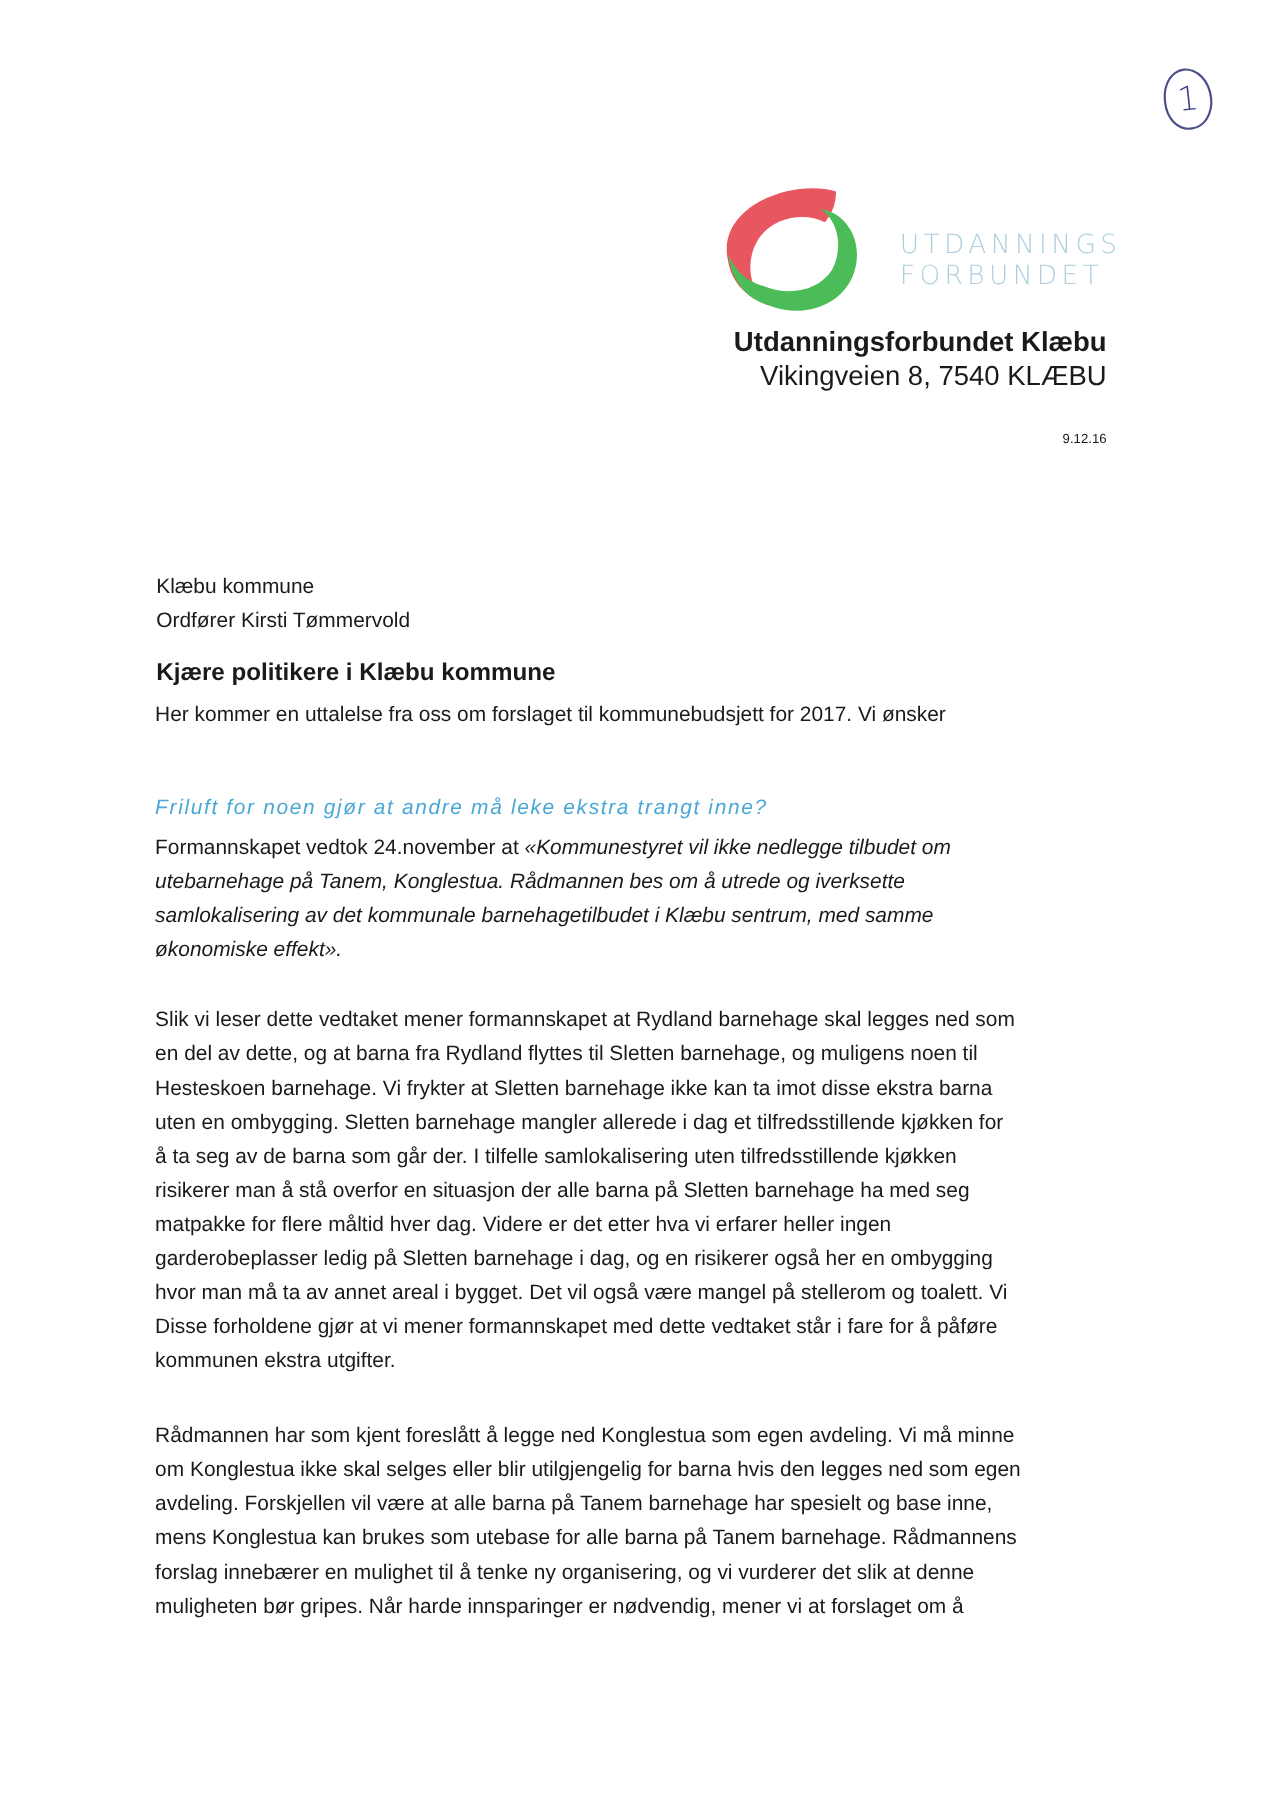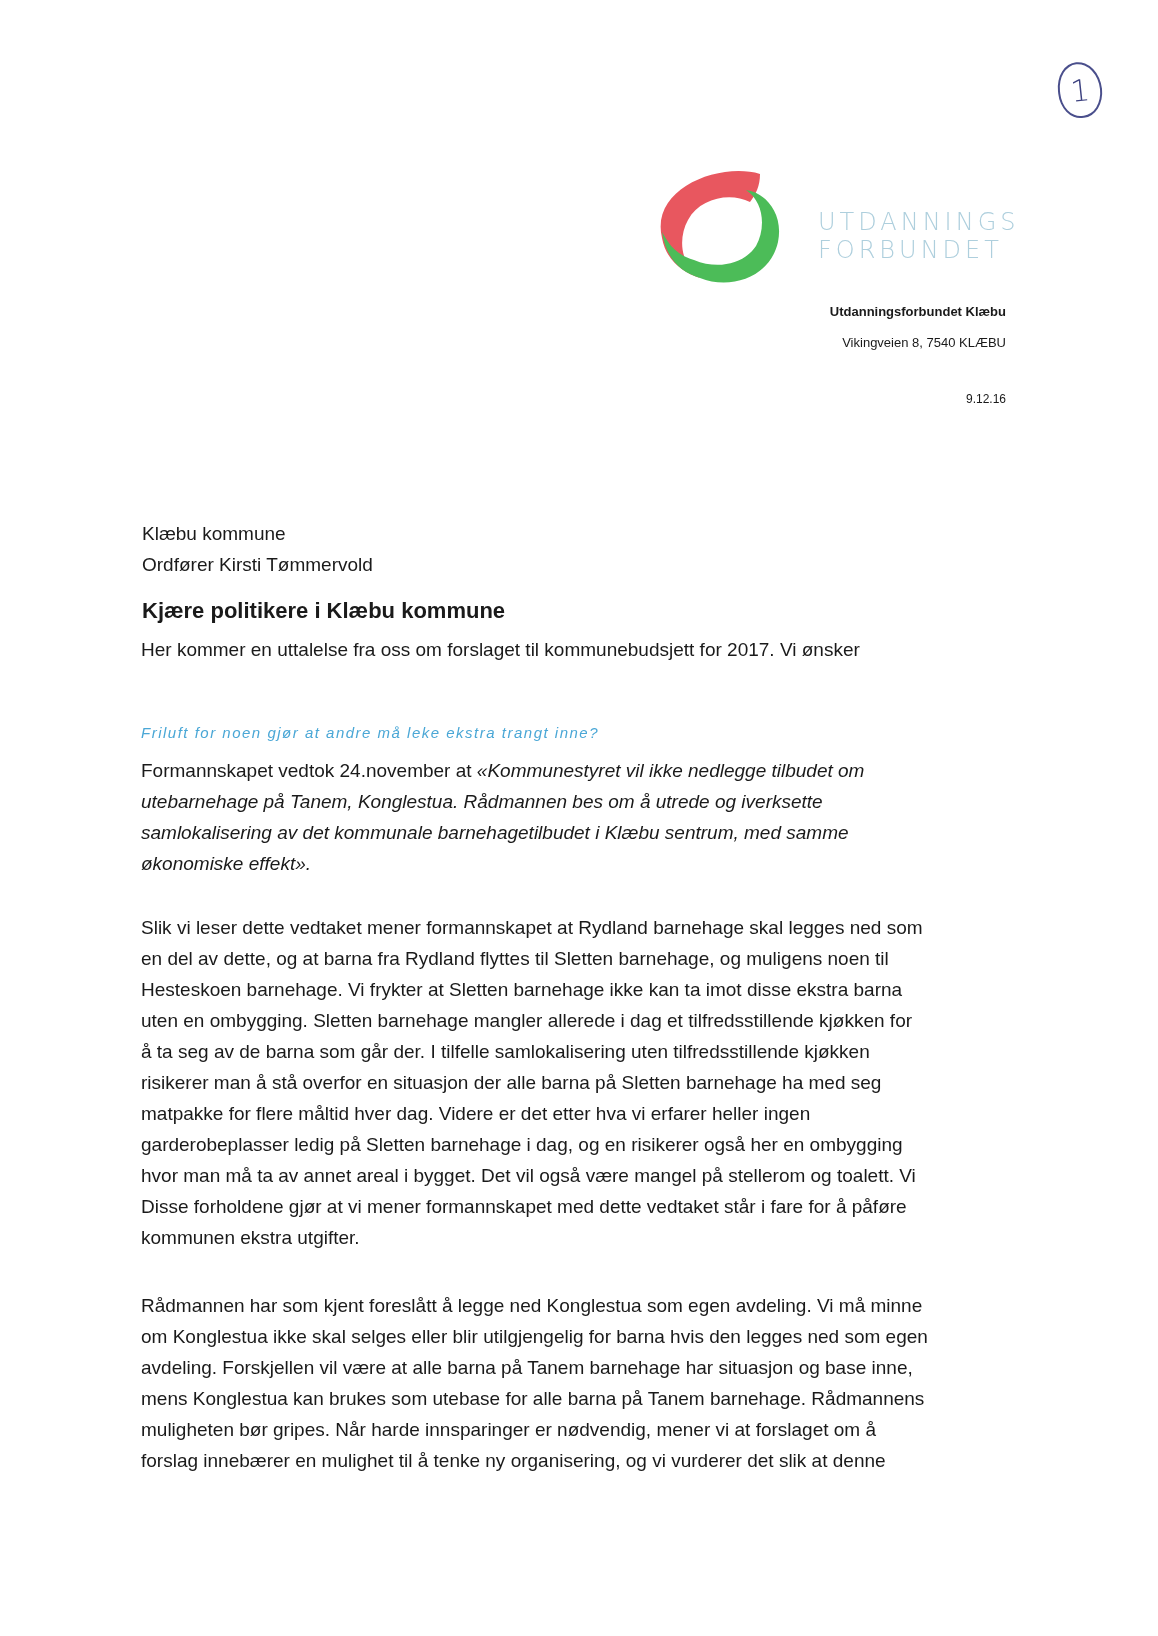--- a/index.html
+++ b/index.html
@@ -5,28 +5,28 @@
   html, body { margin: 0; padding: 0; background: #ffffff; }
   body { width: 1158px; height: 1636px; position: relative; overflow: hidden;
          font-family: "Liberation Sans", "DejaVu Sans", sans-serif; color: #1a1a1a; }
   .page-number { position: absolute; left: 1058px; top: 62px; width: 40px; height: 52px;
     border: 2px solid #4a4f8c; border-radius: 50% 55% 50% 50%; transform: rotate(-6deg);
     display: flex; align-items: center; justify-content: center;
     font-family: "DejaVu Sans", sans-serif; font-size: 30px; color: #3d4280; font-weight: 300; }
   .logo { position: absolute; left: 660px; top: 168px; width: 340px; height: 120px; }
   .logo-text { position: absolute; left: 818px; top: 208px; font-family: "DejaVu Sans", sans-serif;
     font-size: 24px; letter-spacing: 4px; line-height: 28px; color: #aecfdd; font-weight: 300; }
-  .sender { position: absolute; right: 152px; top: 296px; text-align: right; font-size: 13px; line-height: 31px; }
+  .sender { position: absolute; right: 152px; top: 296px; text-align: right; font-size: 25px; line-height: 31px; }
   .sender .org { font-weight: bold; }
   .date { position: absolute; right: 152px; top: 392px; font-size: 12px; }
   .recipient { position: absolute; left: 142px; top: 482px; font-size: 19px; line-height: 31px; margin-top: 36px; }
   .title { position: absolute; left: 142px; top: 598px; font-size: 22px; font-weight: bold; }
   .body { position: absolute; left: 141px; width: 880px; font-size: 19px; line-height: 31px; }
   .intro { top: 634px; }
-  .subheading { position: absolute; left: 141px; top: 724px; font-size: 15px; font-style: italic;
+  .subheading { position: absolute; left: 141px; top: 724px; font-size: 19px; font-style: italic;
     color: #4aa7d6; letter-spacing: 1.5px; font-weight: 300; }
   .p1 { top: 755px; }
   .p1 i { font-style: italic; }
   .p2 { top: 912px; }
   .p3 { top: 1290px; }
   .line { display: block; white-space: nowrap; }
 </style>
 </head>
 <body>
 
@@ -80,17 +80,17 @@
   <span class="line">matpakke for flere måltid hver dag. Videre er det etter hva vi erfarer heller ingen</span>
   <span class="line">garderobeplasser ledig på Sletten barnehage i dag, og en risikerer også her en ombygging</span>
   <span class="line">hvor man må ta av annet areal i bygget. Det vil også være mangel på stellerom og toalett. Vi</span>
   <span class="line">Disse forholdene gjør at vi mener formannskapet med dette vedtaket står i fare for å påføre</span>
   <span class="line">kommunen ekstra utgifter.</span>
 </div>
 
 <div class="body p3">
   <span class="line">Rådmannen har som kjent foreslått å legge ned Konglestua som egen avdeling. Vi må minne</span>
   <span class="line">om Konglestua ikke skal selges eller blir utilgjengelig for barna hvis den legges ned som egen</span>
-  <span class="line">avdeling. Forskjellen vil være at alle barna på Tanem barnehage har situasjon og base inne,</span>
+  <span class="line">avdeling. Forskjellen vil være at alle barna på Tanem barnehage har spesielt og base inne,</span>
   <span class="line">mens Konglestua kan brukes som utebase for alle barna på Tanem barnehage. Rådmannens</span>
+  <span class="line">forslag innebærer en mulighet til å tenke ny organisering, og vi vurderer det slik at denne</span>
   <span class="line">muligheten bør gripes. Når harde innsparinger er nødvendig, mener vi at forslaget om å</span>
-  <span class="line">forslag innebærer en mulighet til å tenke ny organisering, og vi vurderer det slik at denne</span>
 </div>
 
 </body></html>

